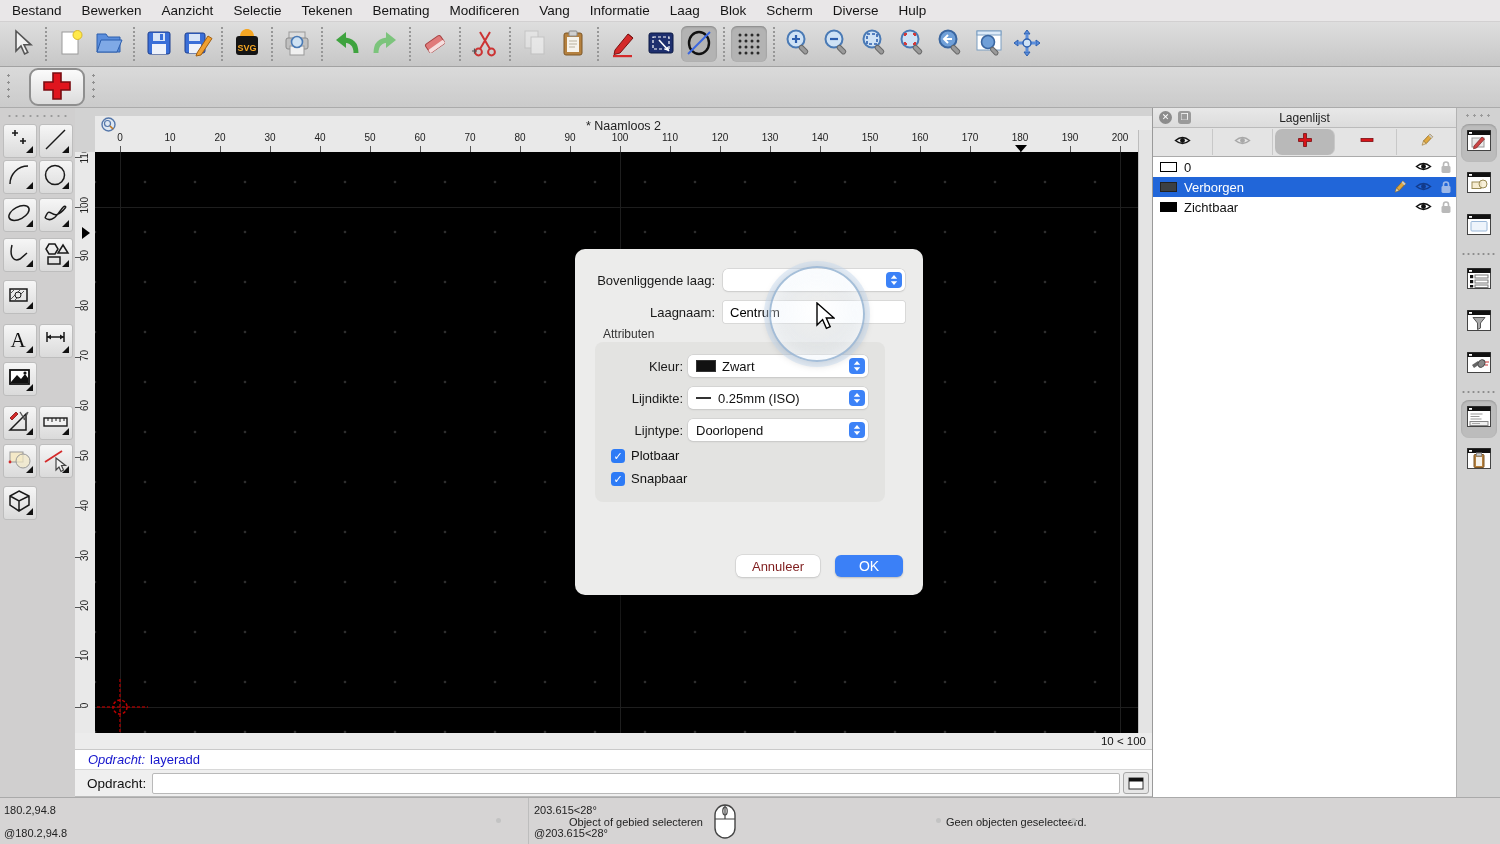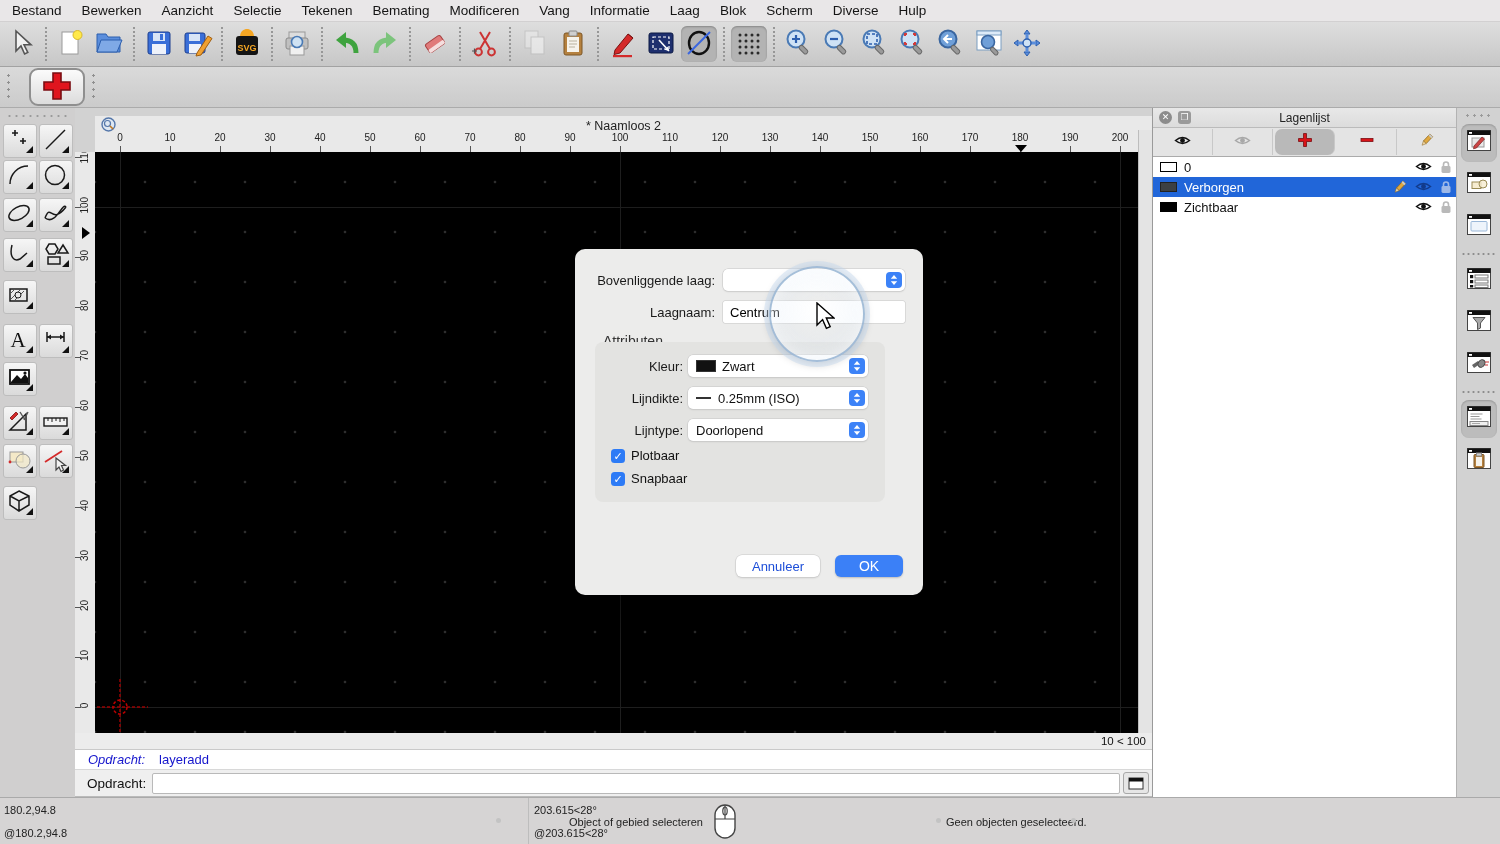--- a/index.html
+++ b/index.html
@@ -53,21 +53,21 @@
           background-size:50px 50px;background-position:25px 5px;overflow:hidden}
   .gl-v{position:absolute;top:0;bottom:0;width:1px;background:#1e1e1e}
   .gl-h{position:absolute;left:0;right:0;height:1px;background:#1e1e1e}
   .origin{position:absolute;left:-3px;top:527px}
   .scrollstrip{position:absolute;left:1063px;top:22px;width:14px;height:603px;background:#e4e4e4;border-left:1px solid #bdbdbd;box-sizing:border-box}
   .bottomstrip{position:absolute;left:0;top:625px;width:1077px;height:17px;background:#ececec;
                font-size:11.5px;color:#111;text-align:right;line-height:17px;padding-right:6px;box-sizing:border-box;border-bottom:1px solid #c9c9c9}
   .cmdhistory{position:absolute;left:0;top:642px;width:1077px;height:20px;background:#fff;
               font-size:13px;line-height:20px;padding-left:13px;box-sizing:border-box;border-bottom:1px solid #d8d8d8}
   .cmdlabel{color:#1515cc;font-style:italic}
-  .cmdval{color:#1515cc;margin-left:14px}
+  .cmdval{color:#1515cc;margin-left:5px}
   .cmdrow{position:absolute;left:0;top:662px;width:1077px;height:27px;background:#efefef;
           display:flex;align-items:center;border-bottom:1px solid #bbb;box-sizing:border-box}
   .cmdprompt{font-size:13.5px;padding:0 6px 0 12px}
   .cmdinput{flex:1;height:19px;border:1px solid #b9b9b9;background:#fff;font-size:13px;
             font-family:inherit;padding:0 4px;border-radius:2px}
   .cmdbtn{width:26px;height:22px;margin:0 3px;background:#e6e6e6;border:1px solid #a8a8a8;border-radius:3px;
           display:flex;align-items:center;justify-content:center;padding:0}
   
   .layerpanel{position:absolute;left:1152px;top:108px;width:304px;height:689px;background:#fff;
               border-left:1px solid #9a9a9a;box-sizing:border-box}
@@ -102,30 +102,30 @@
   
   .dialog{position:absolute;left:575px;top:249px;width:348px;height:346px;background:#ececeb;border-radius:10px;
           box-shadow:0 18px 50px rgba(0,0,0,.5),0 0 0 1px rgba(0,0,0,.12);z-index:50;font-size:13px}
   .drow{position:absolute;height:22px;display:flex;align-items:center}
   .dlabel{display:inline-block;text-align:right;color:#1a1a1a}
   .dselect{display:flex;align-items:center;background:#fff;border-radius:5px;height:22px;box-sizing:border-box;
            padding:0 3px 0 8px;box-shadow:0 0 0 .5px #c6c6c6,0 1px 2px rgba(0,0,0,.1)}
   .dstep{margin-left:auto;display:flex}
   .dinput{height:22px;box-sizing:border-box;border:none;background:#fff;border-radius:2px;font-size:13px;
           font-family:inherit;padding:0 7px;box-shadow:0 0 0 .5px #c6c6c6}
-  .attr-label{position:absolute;left:28px;top:84px;font-size:14px;color:#333}
+  .attr-label{position:absolute;left:28px;top:78px;font-size:12px;color:#333}
   .attrbox{position:absolute;left:20px;top:93px;width:290px;height:160px;background:#e3e3e1;border-radius:8px}
   .cbrow{position:absolute;display:flex;align-items:center;font-size:13px}
   .checkbox{width:14px;height:14px;background:#2d7bf6;border-radius:3.5px;color:#fff;font-size:11px;
             line-height:14px;text-align:center;margin-right:6px;font-weight:bold}
   .swatchblk{width:18px;height:10px;background:#111;border:1px solid #333;margin-right:6px}
   .lineglyph{width:15px;height:2px;background:#333;margin-right:7px}
   .dbuttons{position:absolute;right:20px;top:306px;display:flex;gap:15px}
   .btn-cancel{width:84px;height:22px;background:#fff;border:none;border-radius:6px;font-size:13px;
-              font-family:inherit;box-shadow:0 0 0 .5px #c9c9c9,0 1px 2px rgba(0,0,0,.15);color:#1d4ed8}
+              font-family:inherit;box-shadow:0 0 0 .5px #c9c9c9,0 1px 2px rgba(0,0,0,.15);color:#7f1d1d}
   .btn-ok{width:68px;height:22px;background:#3b80f7;border:none;border-radius:6px;font-size:14px;
           font-family:inherit;color:#fff;box-shadow:0 1px 2px rgba(0,0,0,.2)}
   
   .loupe{position:absolute;left:769px;top:266px;width:92px;height:92px;border-radius:50%;z-index:60;
          border:2px solid rgba(150,180,210,.85);
          box-shadow:0 0 0 5px rgba(195,215,238,.45),0 2px 10px rgba(0,0,0,.22),inset 0 0 16px rgba(255,255,255,.55);
          background:radial-gradient(circle at 50% 45%,rgba(255,255,255,.10),rgba(212,228,245,.30))}
   .loupe svg{position:absolute;left:44px;top:34px}
 </style>
 </head>

